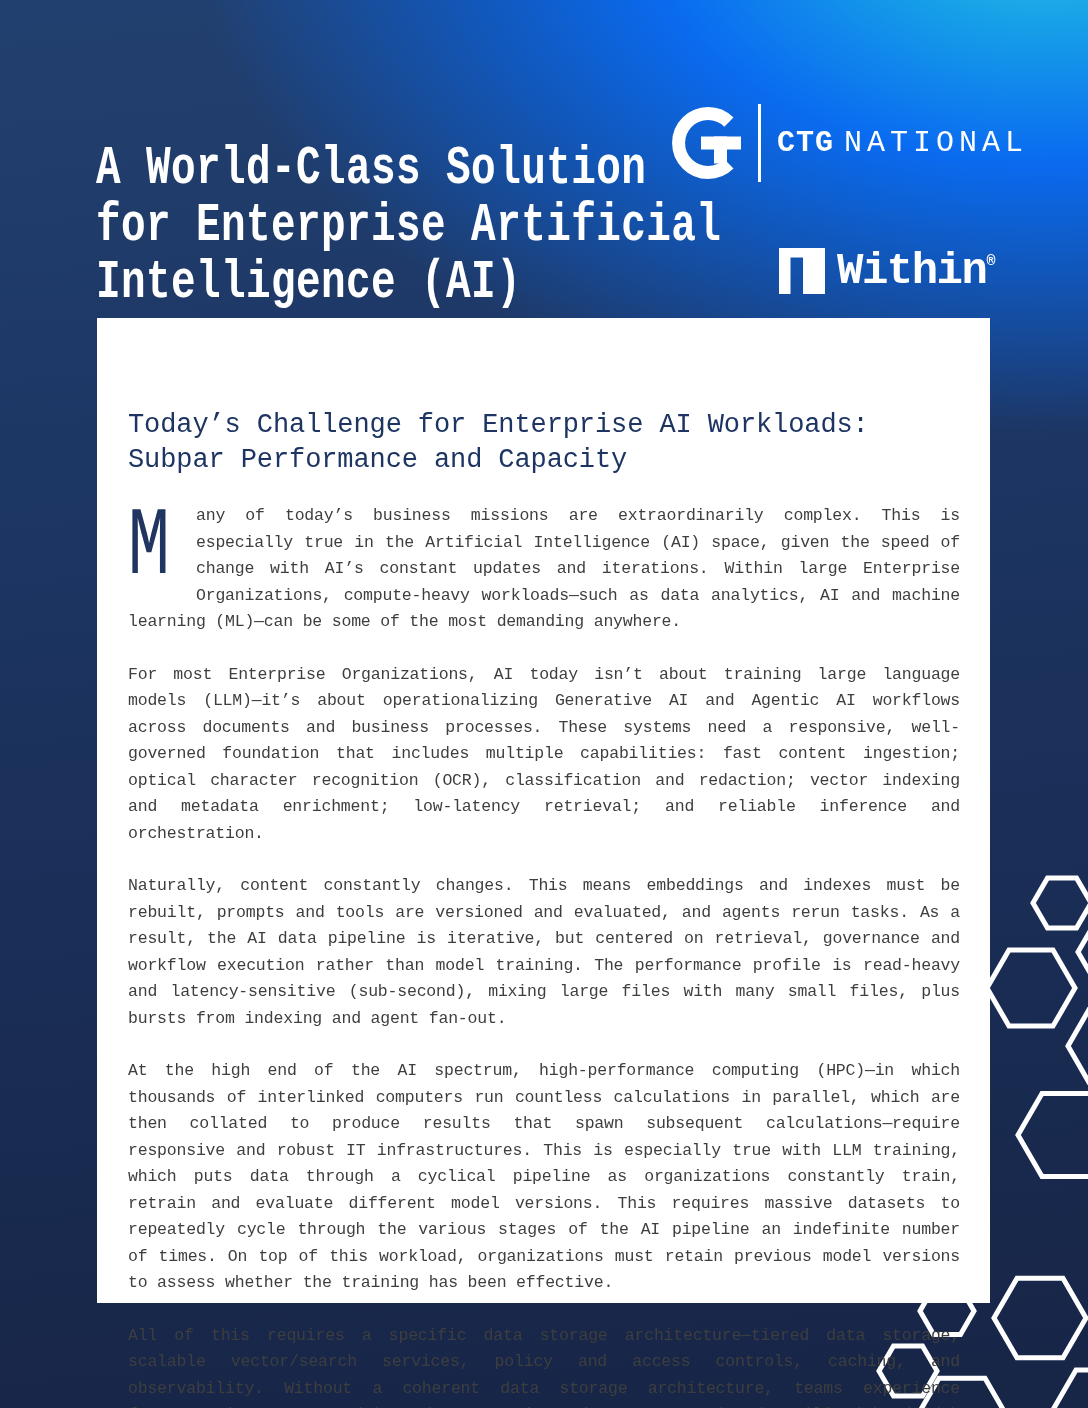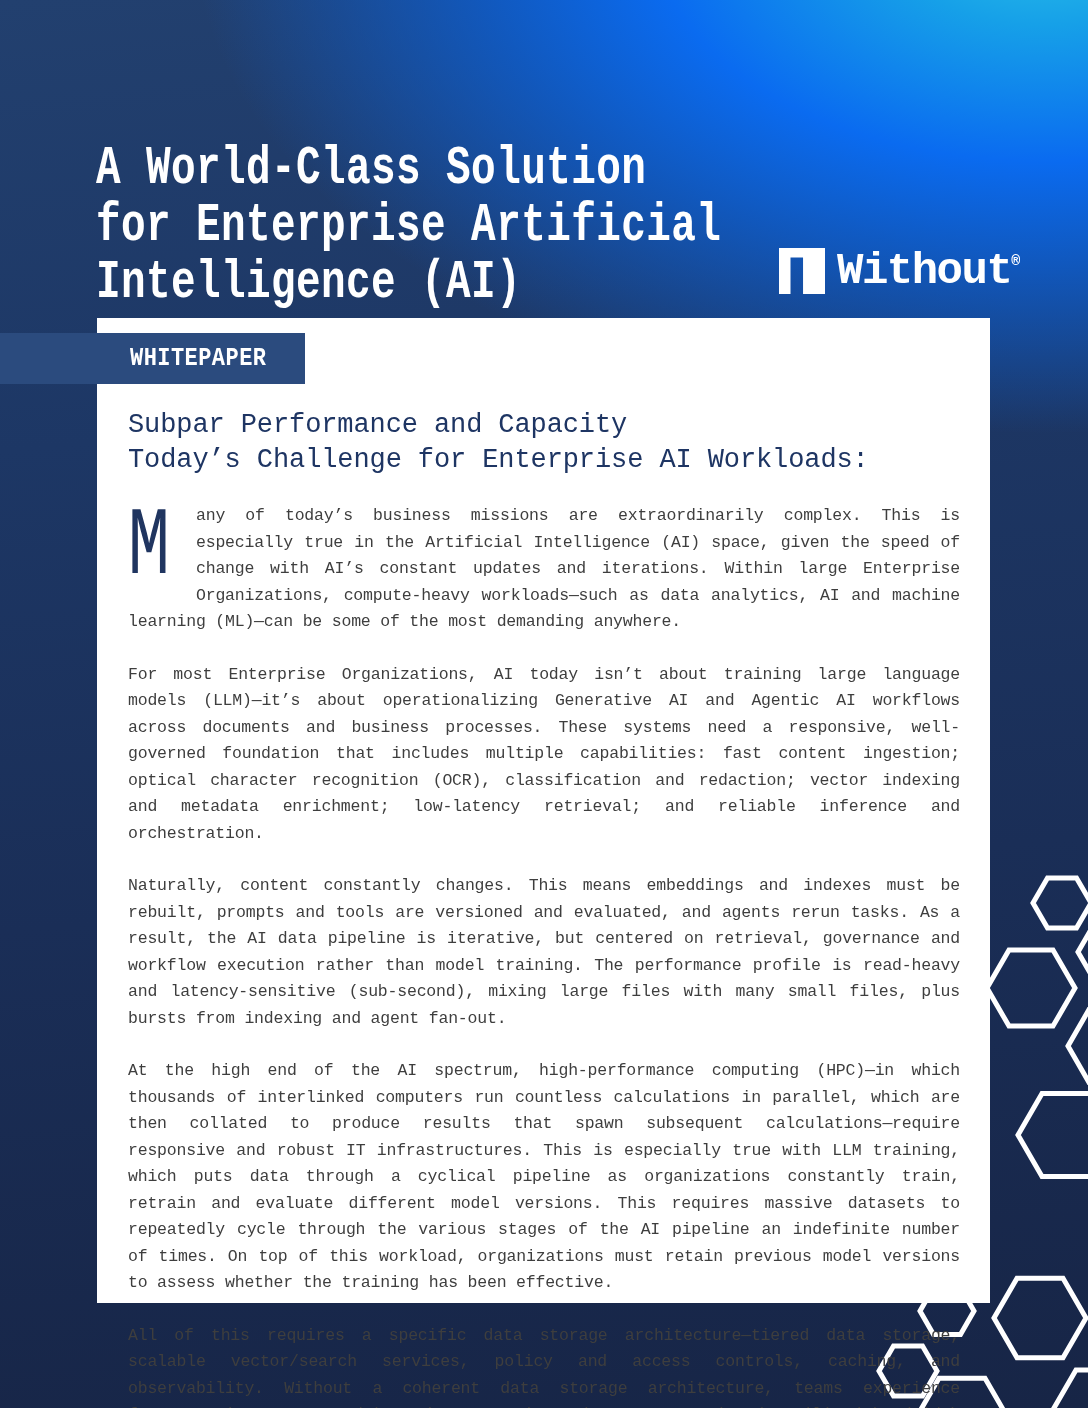--- a/index.html
+++ b/index.html
@@ -76,36 +76,43 @@
     <polygon points="916,1418 939,1378.2 985,1378.2 1008,1418 985,1457.8 939,1457.8"></polygon>
     <polygon points="1054,1408 1076,1369.9 1120,1369.9 1142,1408 1120,1446.1 1076,1446.1"></polygon>
   </svg>
 
   <h1 class="title">
     <span>A World-Class Solution</span>
     <span>for Enterprise Artificial</span>
     <span>Intelligence (AI)</span>
   </h1>
 
+  <div class="ctg-logo">
+    <svg class="mono" viewBox="0 0 80 80" aria-hidden="true">
+      <path d="M60.9 19.1 A29.5 29.5 0 1 0 60.9 60.9" fill="none" stroke="#ffffff" stroke-width="13"></path>
+      <rect x="33" y="33.5" width="40" height="13" fill="#ffffff"></rect>
+      <rect x="46" y="33.5" width="13" height="27" fill="#ffffff"></rect>
+    </svg>
+    <div class="sep"></div>
+    <span class="bold">CTG</span>
+    <span class="light">NATIONAL</span>
+  </div>
 
   <div class="netapp-logo">
     <svg viewBox="0 0 44 44" aria-hidden="true">
       <path fill="#ffffff" fill-rule="evenodd" d="M0 0 H44 V44 H0 Z M11 9 H23 V44 H11 Z"></path>
     </svg>
-    <span class="word"><span>Without</span><sup>®</sup></span>
+    <span class="word"><span>Within</span><sup>®</sup></span>
   </div>
 
-  <div class="ribbon">
-    <span>WHITEPAPER</span>
-  </div>
 
   <main class="card">
     <h2>
+      <span>Today’s Challenge for Enterprise AI Workloads:</span>
       <span>Subpar Performance and Capacity</span>
-      <span>Today’s Challenge for Enterprise AI Workloads:</span>
     </h2>
 
     <p class="lead">
       <span class="dc-spacer"></span>
       <span class="dropcap">M</span>
       <span>any of today’s business missions are extraordinarily complex. This is especially true in the Artificial Intelligence (AI) space, given the speed of change with AI’s constant updates and iterations. Within large Enterprise Organizations, compute-heavy workloads—such as data analytics, AI and machine learning (ML)—can be some of the most demanding anywhere.</span>
     </p>
 
     <p>For most Enterprise Organizations, AI today isn’t about training large language models (LLM)—it’s about operationalizing Generative AI and Agentic AI workflows across documents and business processes. These systems need a responsive, well-governed foundation that includes multiple capabilities: fast content ingestion; optical character recognition (OCR), classification and redaction; vector indexing and metadata enrichment; low-latency retrieval; and reliable inference and orchestration.</p>
     <p>Naturally, content constantly changes. This means embeddings and indexes must be rebuilt, prompts and tools are versioned and evaluated, and agents rerun tasks. As a result, the AI data pipeline is iterative, but centered on retrieval, governance and workflow execution rather than model training. The performance profile is read-heavy and latency-sensitive (sub-second), mixing large files with many small files, plus bursts from indexing and agent fan-out.</p>

